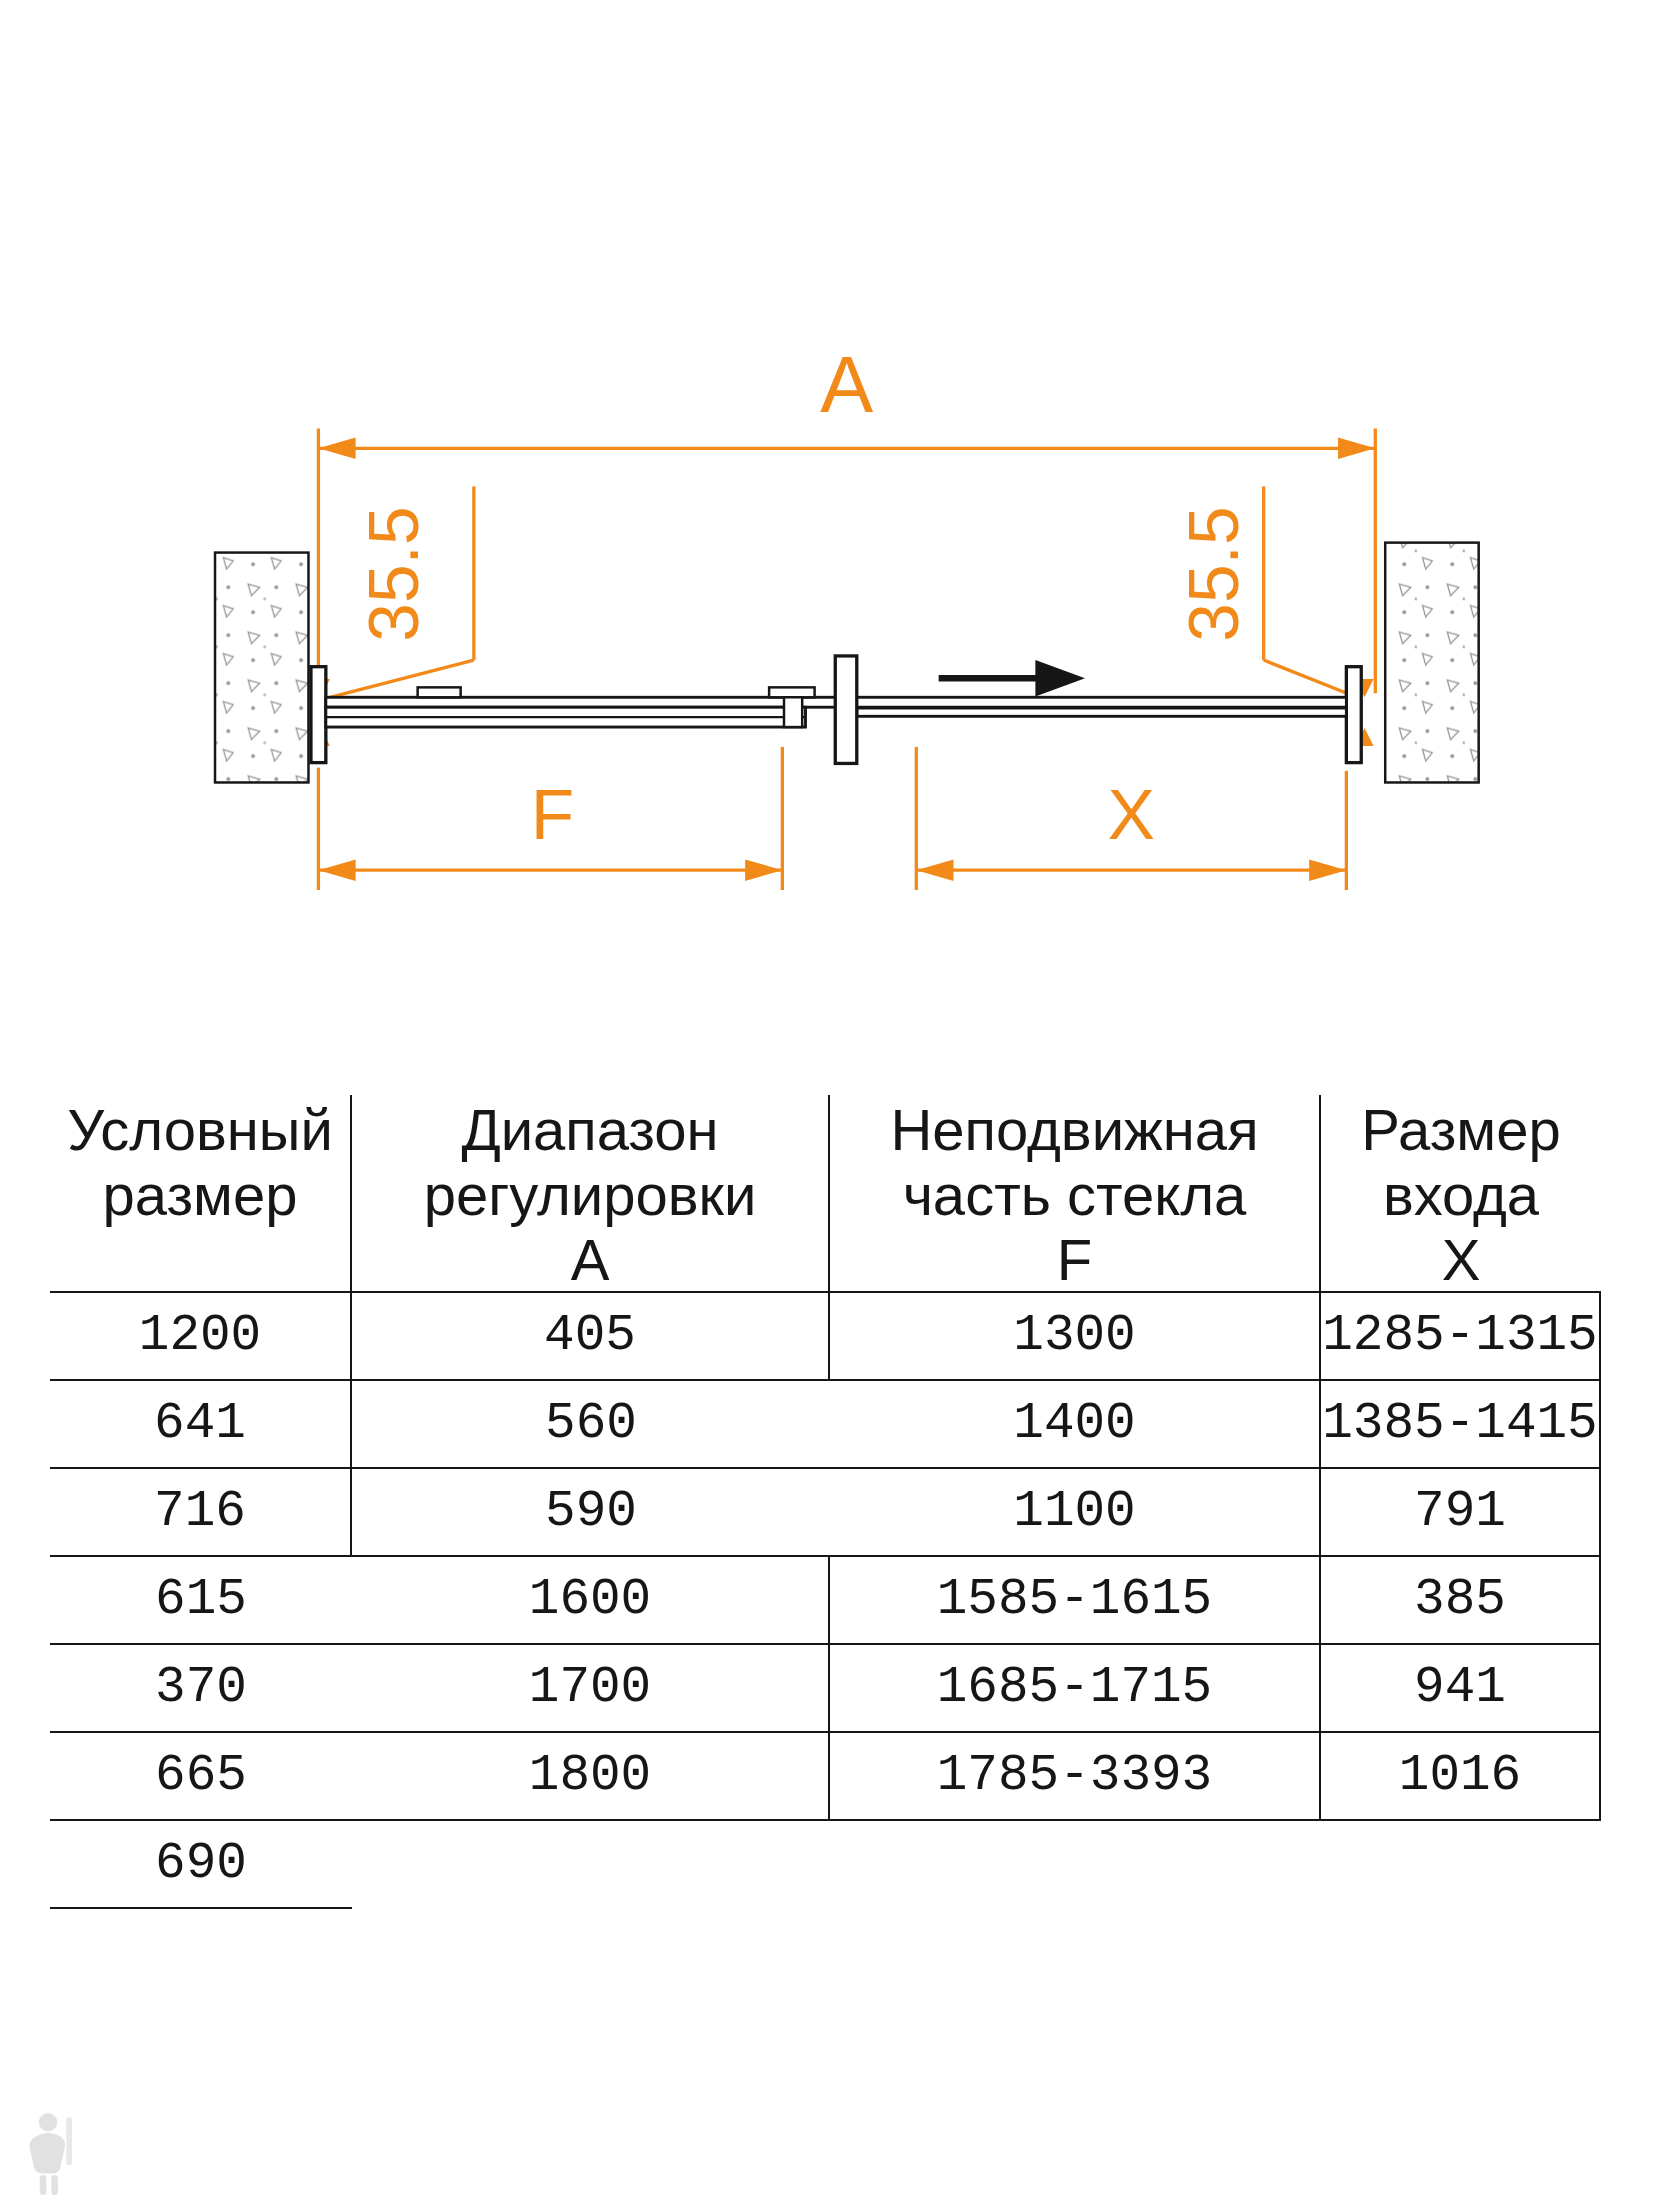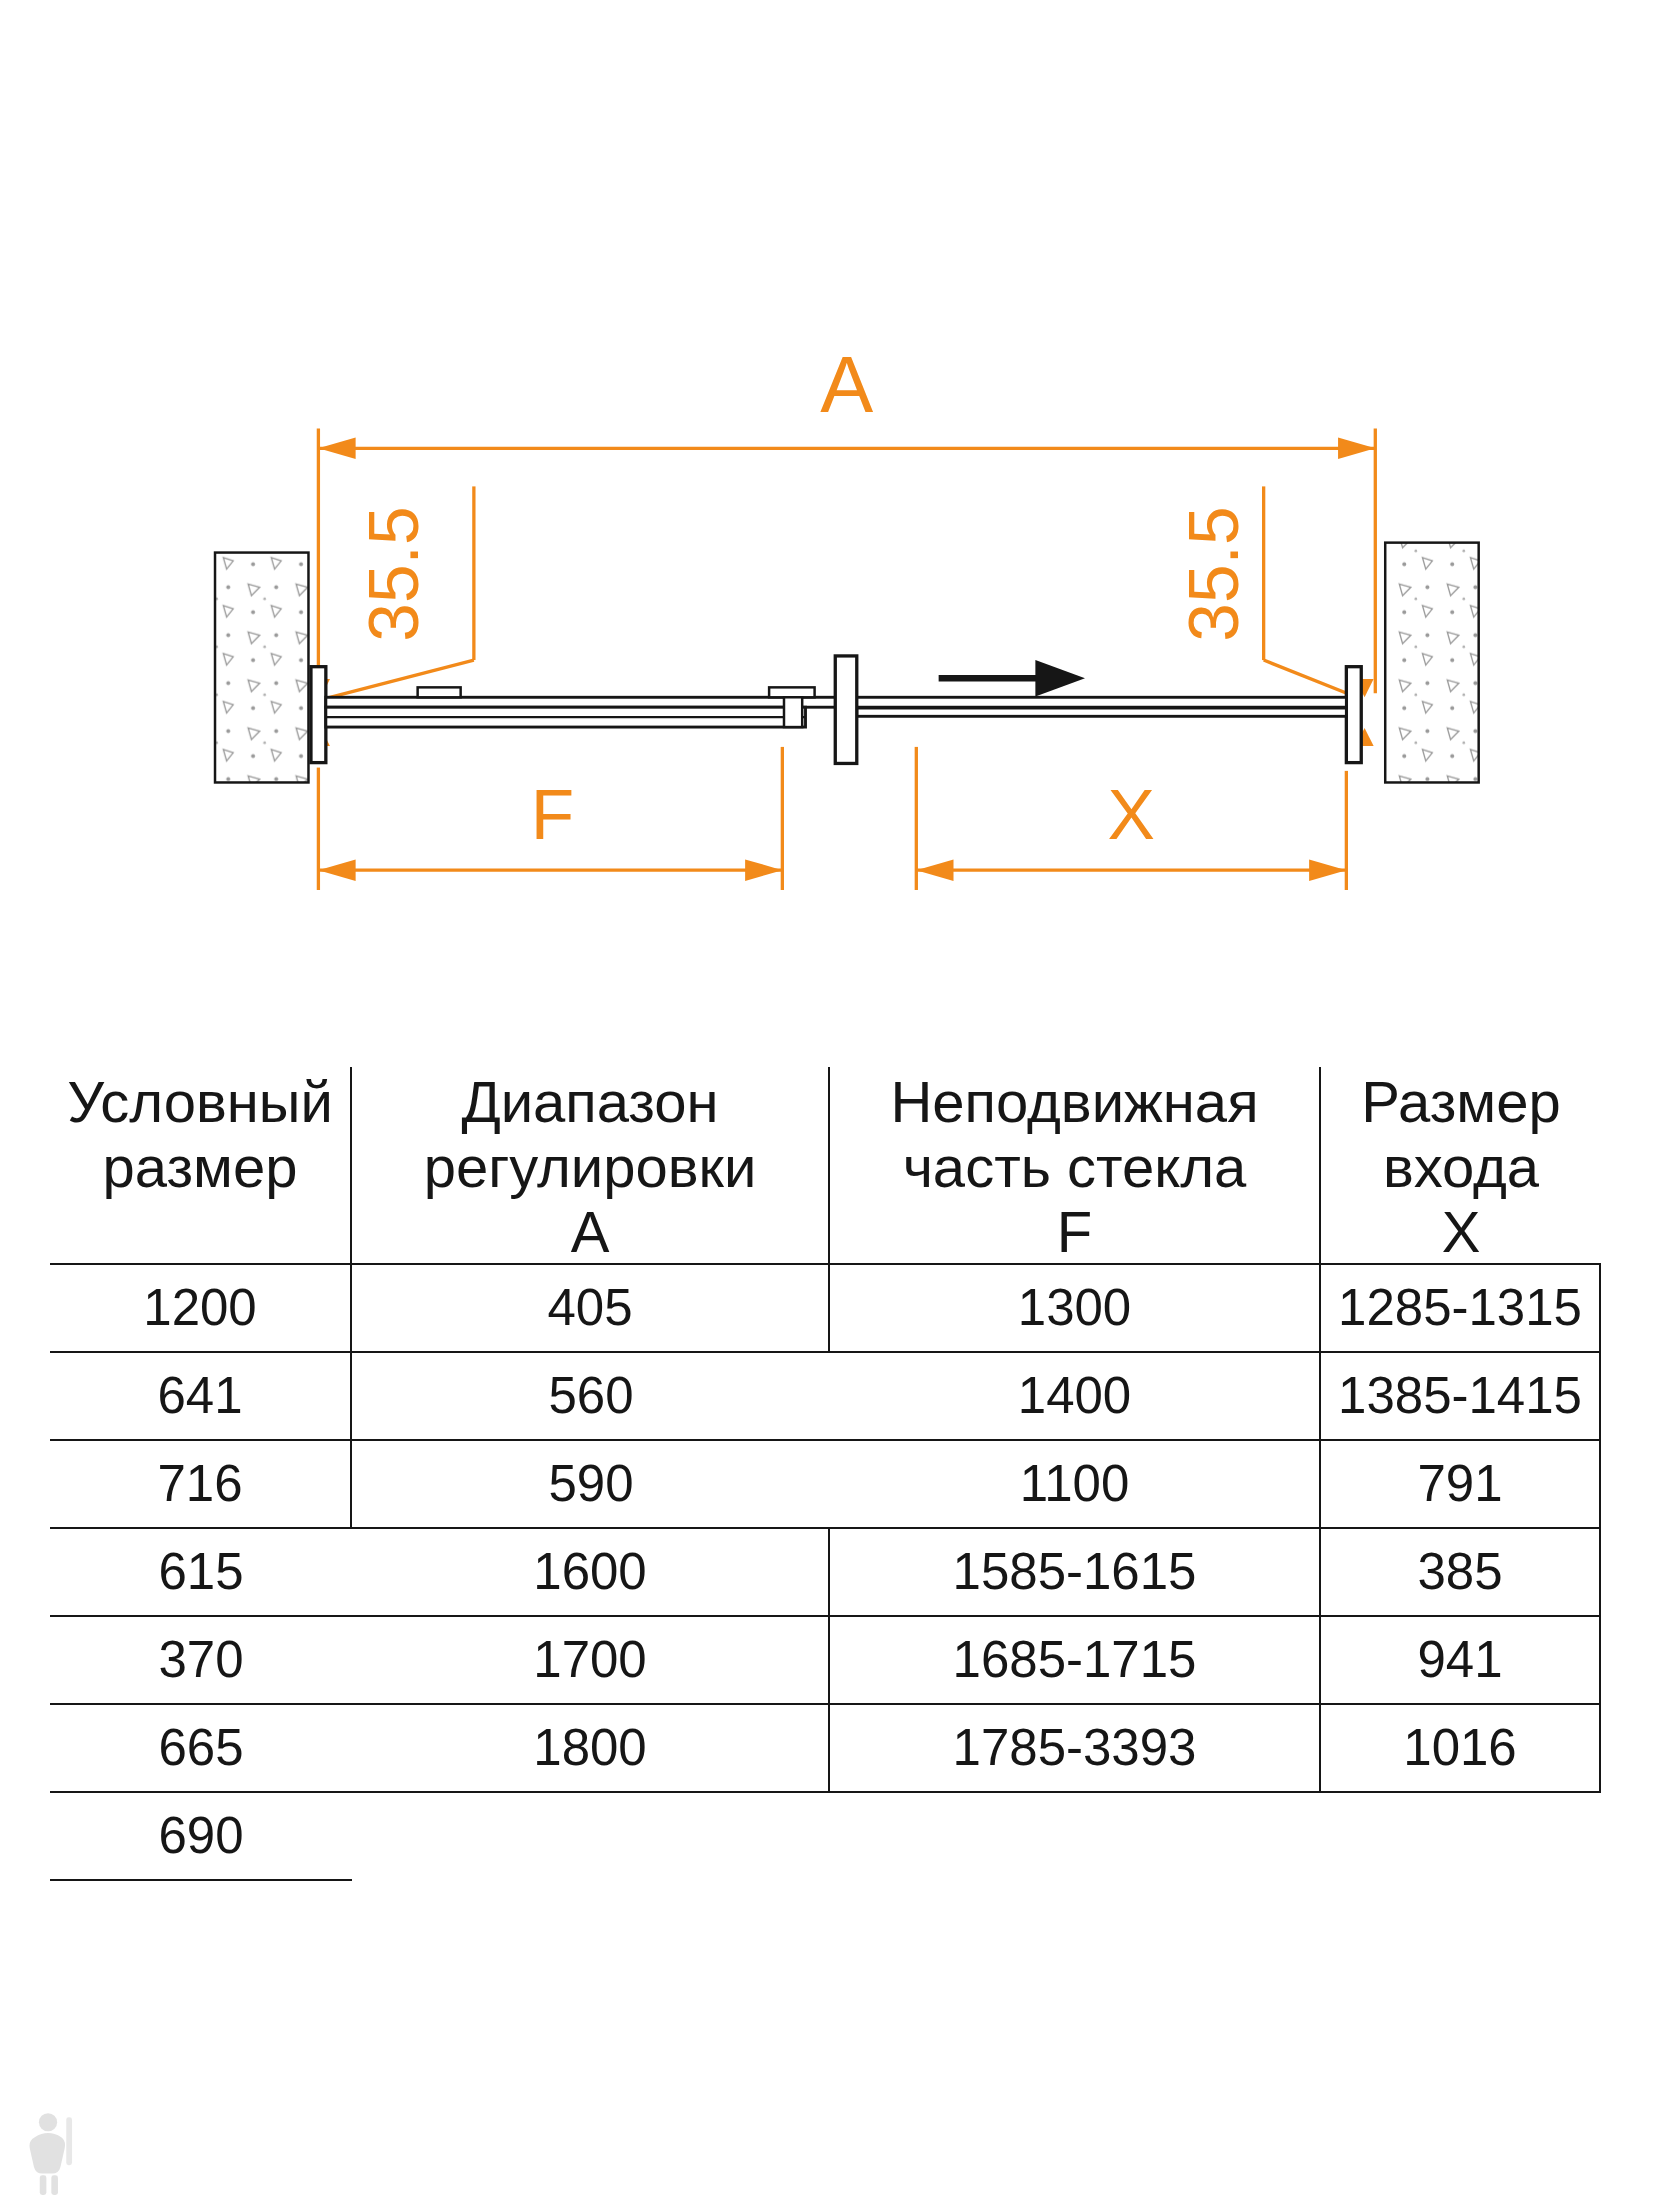--- a/index.html
+++ b/index.html
@@ -13,27 +13,27 @@
   .dimline { stroke:#F28A1A; stroke-width:4; fill:none; }
   .dimarrow { fill:#F28A1A; stroke:none; }
 
   .table {
     position:absolute; left:50px; top:1067px; width:1551px;
     display:grid; grid-template-columns:302px 478px 491px 280px;
   }
   .th {
     height:194px; border-bottom:2.5px solid #161616;
     display:flex; flex-direction:column; align-items:center;
-    padding-top:1.7px; font-size:58px; line-height:65px; font-weight:500;
+    padding-top:1.7px; font-size:58px; line-height:65px; font-weight:500;margin-top:28px;
   }
   .h-line { display:block; height:65px; text-align:center; white-space:nowrap; }
   .td {
     height:86px; border-bottom:2.5px solid #161616;
     display:flex; align-items:center; justify-content:center;
-    font-size:51px; font-weight:500; white-space:nowrap;
+    font-size:51px; font-weight:500; white-space:nowrap;font-family:Liberation Mono, monospace;
   }
   .b-r { border-right:2.5px solid #161616; }
   .watermark { position:absolute; left:23px; top:2109px; opacity:0.55; }
 </style>
 </head>
 <body>
 
 <div class="page">
 
   <svg class="diagram" width="1654" height="1034" viewBox="0 0 2000 1250">

